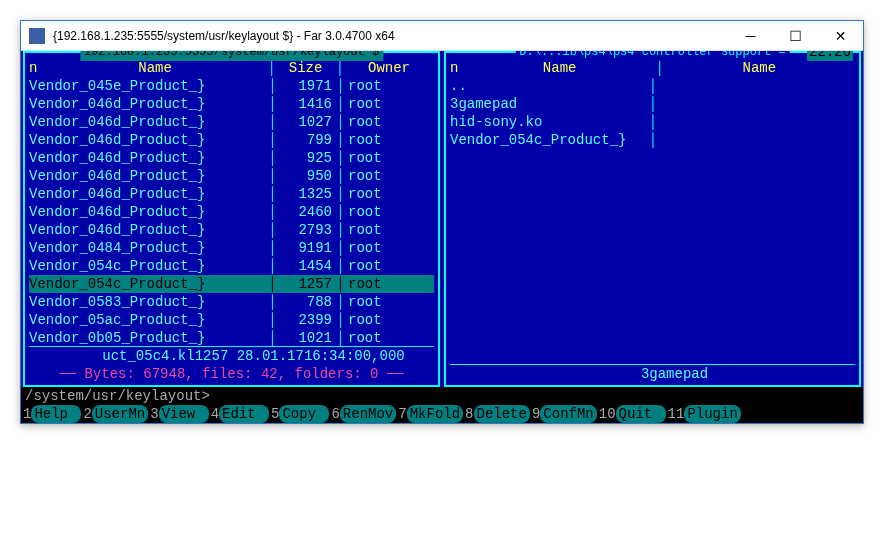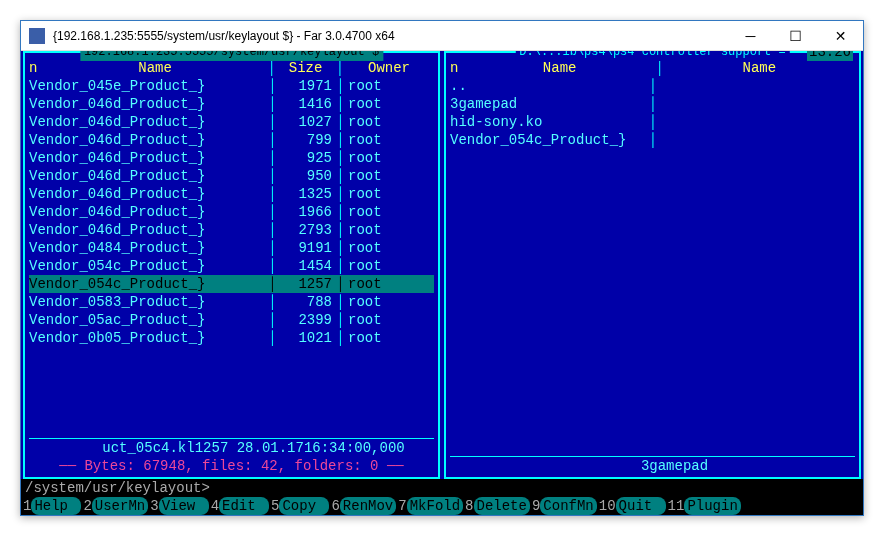--- a/index.html
+++ b/index.html
@@ -4,21 +4,21 @@
 <style>
   * { box-sizing: border-box; }
   body {
     margin: 0;
     padding: 20px;
     background: #fff;
     font-family: sans-serif;
   }
   .window {
     width: 844px;
-    height: 496px;
+    height: 404px;
     border: 1px solid #3277c0;
     box-shadow: 0 2px 8px rgba(0,0,0,0.3);
     display: flex;
     flex-direction: column;
     background: #fff;
   }
   .titlebar {
     height: 30px;
     background: #fff;
     display: flex;
@@ -219,21 +219,21 @@
               <div class="row">
                 <span class="fname">Vendor_046d_Product_}</span>
                 <span class="sep">│</span>
                 <span class="fsize">1325</span>
                 <span class="sep">│</span>
                 <span class="fowner">root</span>
               </div>
               <div class="row">
                 <span class="fname">Vendor_046d_Product_}</span>
                 <span class="sep">│</span>
-                <span class="fsize">1966</span>
+                <span class="fsize">2460</span>
                 <span class="sep">│</span>
                 <span class="fowner">root</span>
               </div>
               <div class="row">
                 <span class="fname">Vendor_046d_Product_}</span>
                 <span class="sep">│</span>
                 <span class="fsize">2793</span>
                 <span class="sep">│</span>
                 <span class="fowner">root</span>
               </div>
@@ -290,21 +290,21 @@
             <div class="sep-line">──<span> Bytes: 67948, files: 42, folders: 0 </span>──</div>
           </div>
         </div>
       </div>
 
       <div class="panel right">
         <div class="panel-inner">
           <div class="panel-title">
             <span> D:\...ib\ps4\ps4 controller support </span>=
           </div>
-          <div class="clock">13:26</div>
+          <div class="clock">22:26</div>
           <div class="right-cols">
             <span class="col-n">n</span>
             <span class="rname">Name</span>
             <span class="vline">│</span>
             <span class="rname">Name</span>
           </div>
           <div class="filelist" id="right-list">
               <div class="row">
                 <span class="fname">..</span>
                 <span class="sep">│</span>

